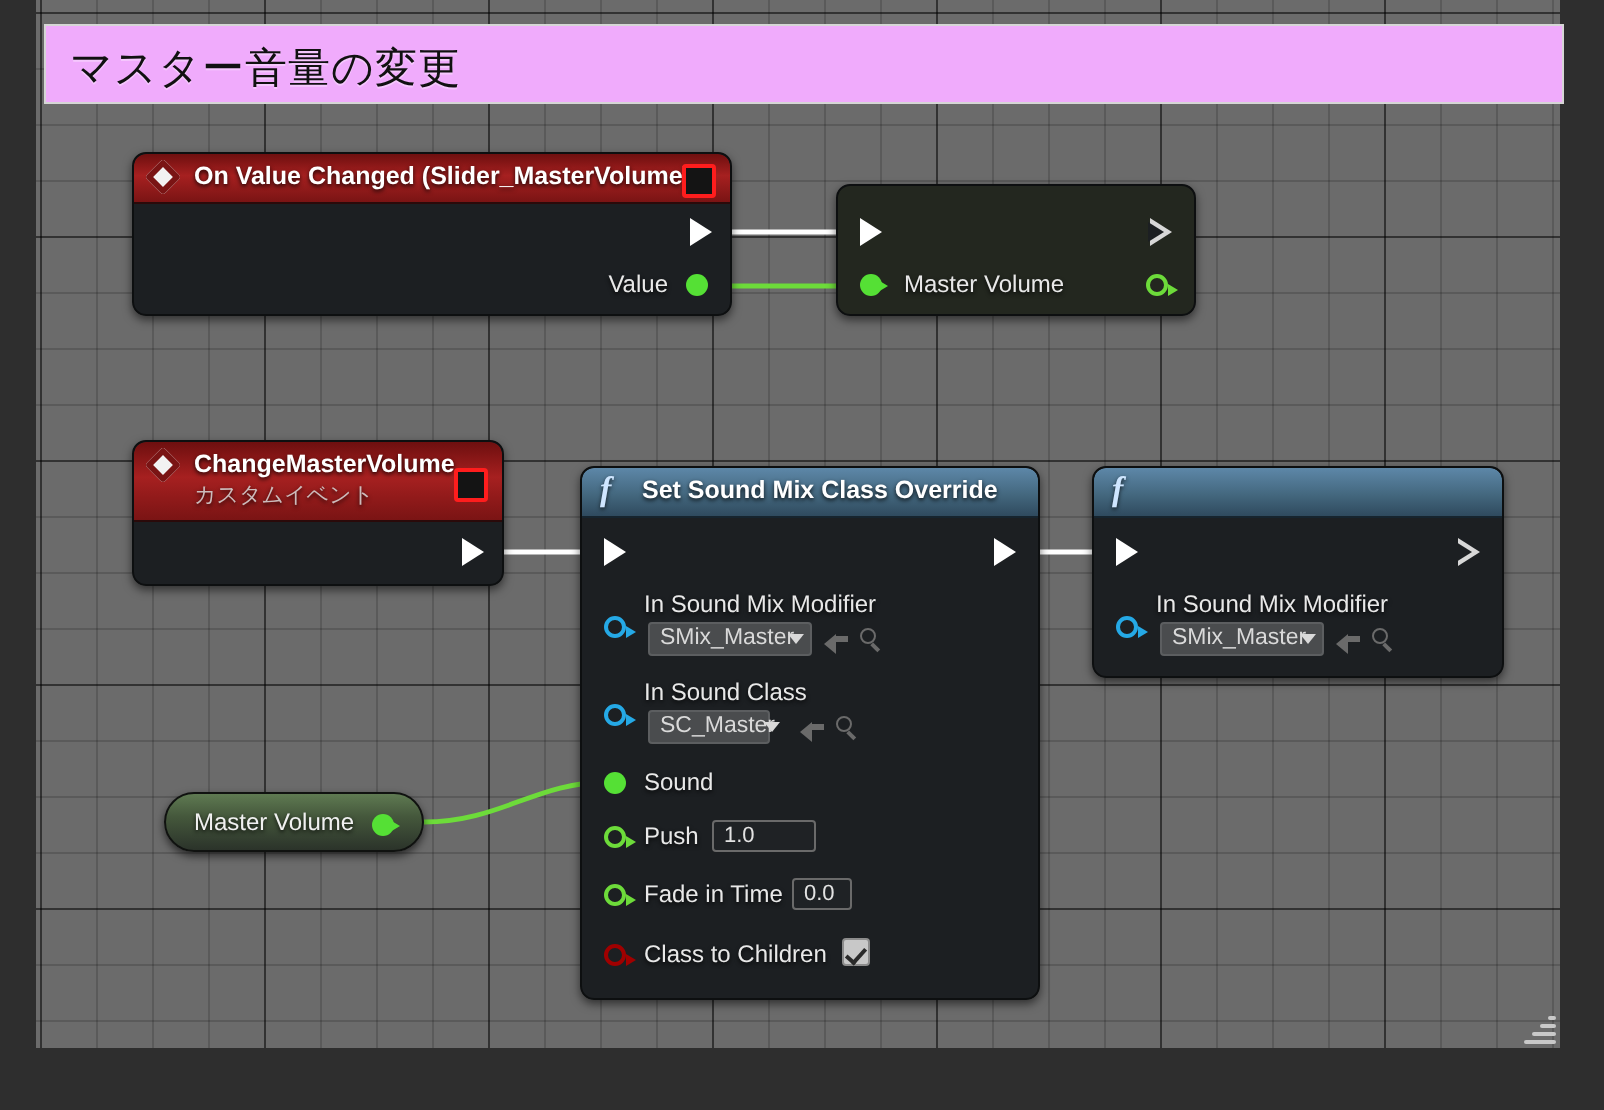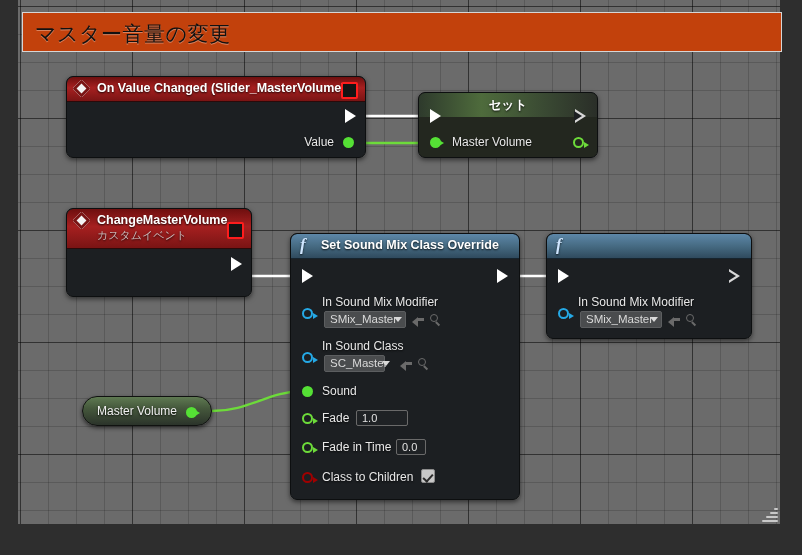--- a/index.html
+++ b/index.html
@@ -34,21 +34,21 @@
   .grip{position:absolute;right:24px;bottom:33px;width:18px;height:18px;}
   .grip i{position:absolute;right:0;display:block;height:2px;background:#c9c9c9;border-radius:1px;}
   .grip i:nth-child(1){bottom:0;width:16px;}
   .grip i:nth-child(2){bottom:4px;width:12px;}
   .grip i:nth-child(3){bottom:8px;width:8px;}
   .grip i:nth-child(4){bottom:12px;width:4px;}
 
   
   .comment{
     position:absolute;left:22px;top:12px;width:760px;height:40px;
-    background:#c2410c;border:1px solid #d6d6d6;box-sizing:border-box;
+    background:#f0abfc;border:1px solid #d6d6d6;box-sizing:border-box;
   }
   .comment .ctitle{
     position:absolute;left:12px;top:7px;font-size:21px;color:#111;
     letter-spacing:.5px;white-space:nowrap;
     text-shadow:0 1px 0 rgba(255,255,255,.35);
   }
 
   
   #wires{position:absolute;left:0;top:0;width:802px;height:555px;pointer-events:none;}
 
@@ -185,36 +185,33 @@
 
       <span class="exec" style="right:10px;top:33px;"></span>
 
       <span class="pinlbl" style="right:32px;top:59px;">Value</span>
       <span class="dot fill-green" style="right:12px;top:61px;"></span>
     </div>
   </div>
 
   <div class="node" style="left:418px;top:92px;width:180px;height:66px;">
     <div class="nbody" style="background:#23271f;">
-      <div class="hdr hdr-set">
-        <span class="htxt">セット</span>
-      </div>
       <span class="exec" style="left:12px;top:17px;"></span>
       <span class="exec hollow" style="right:12px;top:17px;"></span>
       <span class="dot fill-green" style="left:12px;top:45px;">
         <i class="tail tail-lgreen"></i>
       </span>
       <span class="pinlbl" style="left:34px;top:43px;">Master Volume</span>
       <span class="dot ring-green" style="right:14px;top:45px;">
         <i class="tail tail-green"></i>
       </span>
     </div>
   </div>
 
-  <div class="node" style="left:66px;top:208px;width:186px;height:89px;text-decoration:underline;">
+  <div class="node" style="left:66px;top:220px;width:186px;height:73px;text-decoration:underline;">
     <div class="nbody">
       <div class="hdr hdr-event tall">
         <span class="ico-diamond small"></span>
         <span class="htxt">ChangeMasterVolume</span>
         <span class="hsub">カスタムイベント</span>
         <span class="delegate" style="right:7px;top:13px;"></span>
       </div>
       <span class="exec" style="right:10px;top:49px;"></span>
     </div>
   </div>
@@ -246,21 +243,21 @@
       <span style="position:absolute;left:92px;top:128px;width:0;height:0;border-left:4px solid transparent;border-right:4px solid transparent;border-top:5px solid #d9d9d9;"></span>
       <span class="arrowico" style="left:110px;top:125px;"></span>
       <span class="magico" style="left:128px;top:125px;"></span>
 
       <span class="dot fill-green" style="left:12px;top:153px;"></span>
       <span class="pinlbl" style="left:32px;top:151px;">Sound</span>
 
       <span class="dot ring-green" style="left:12px;top:180px;">
         <i class="tail tail-green"></i>
       </span>
-      <span class="pinlbl" style="left:32px;top:178px;">Fade</span>
+      <span class="pinlbl" style="left:32px;top:178px;">Push</span>
       <span class="txtbox" style="left:66px;top:177px;width:52px;">1.0</span>
 
       <span class="dot ring-green" style="left:12px;top:209px;">
         <i class="tail tail-green"></i>
       </span>
       <span class="pinlbl" style="left:32px;top:207px;">Fade in Time</span>
       <span class="txtbox" style="left:106px;top:206px;width:30px;">0.0</span>
 
       <span class="dot ring-red" style="left:12px;top:239px;">
         <i class="tail tail-red"></i>

